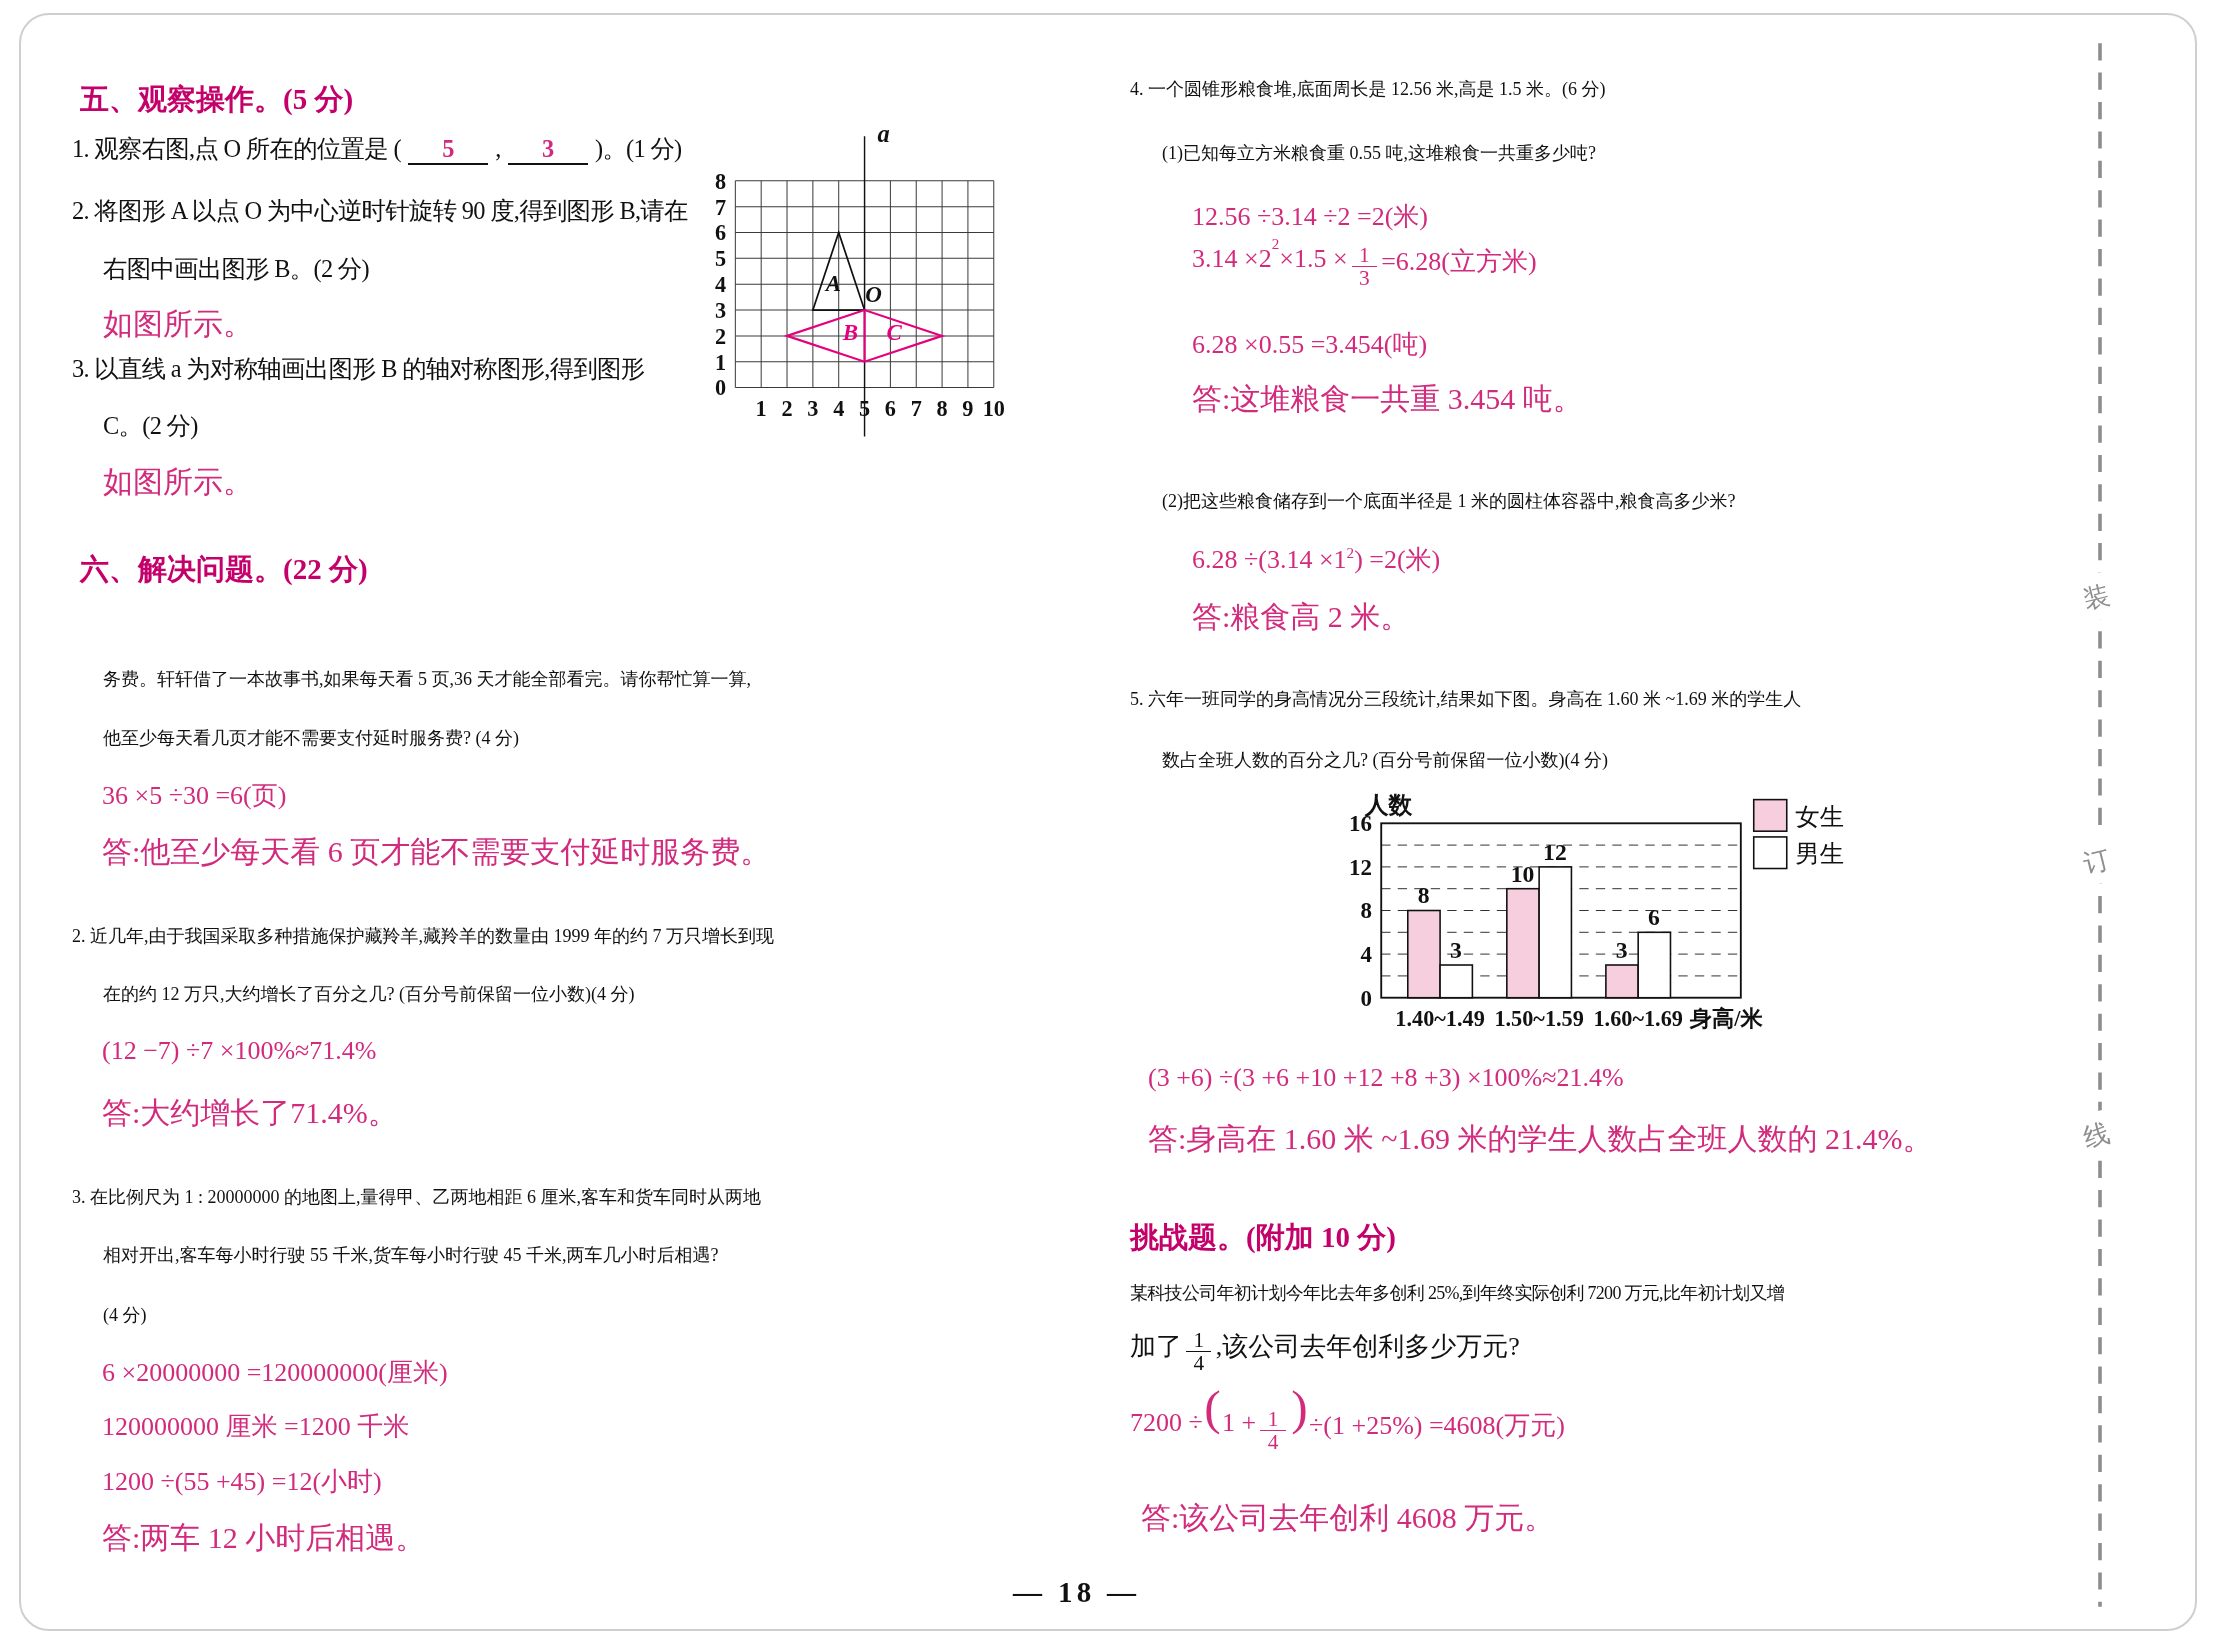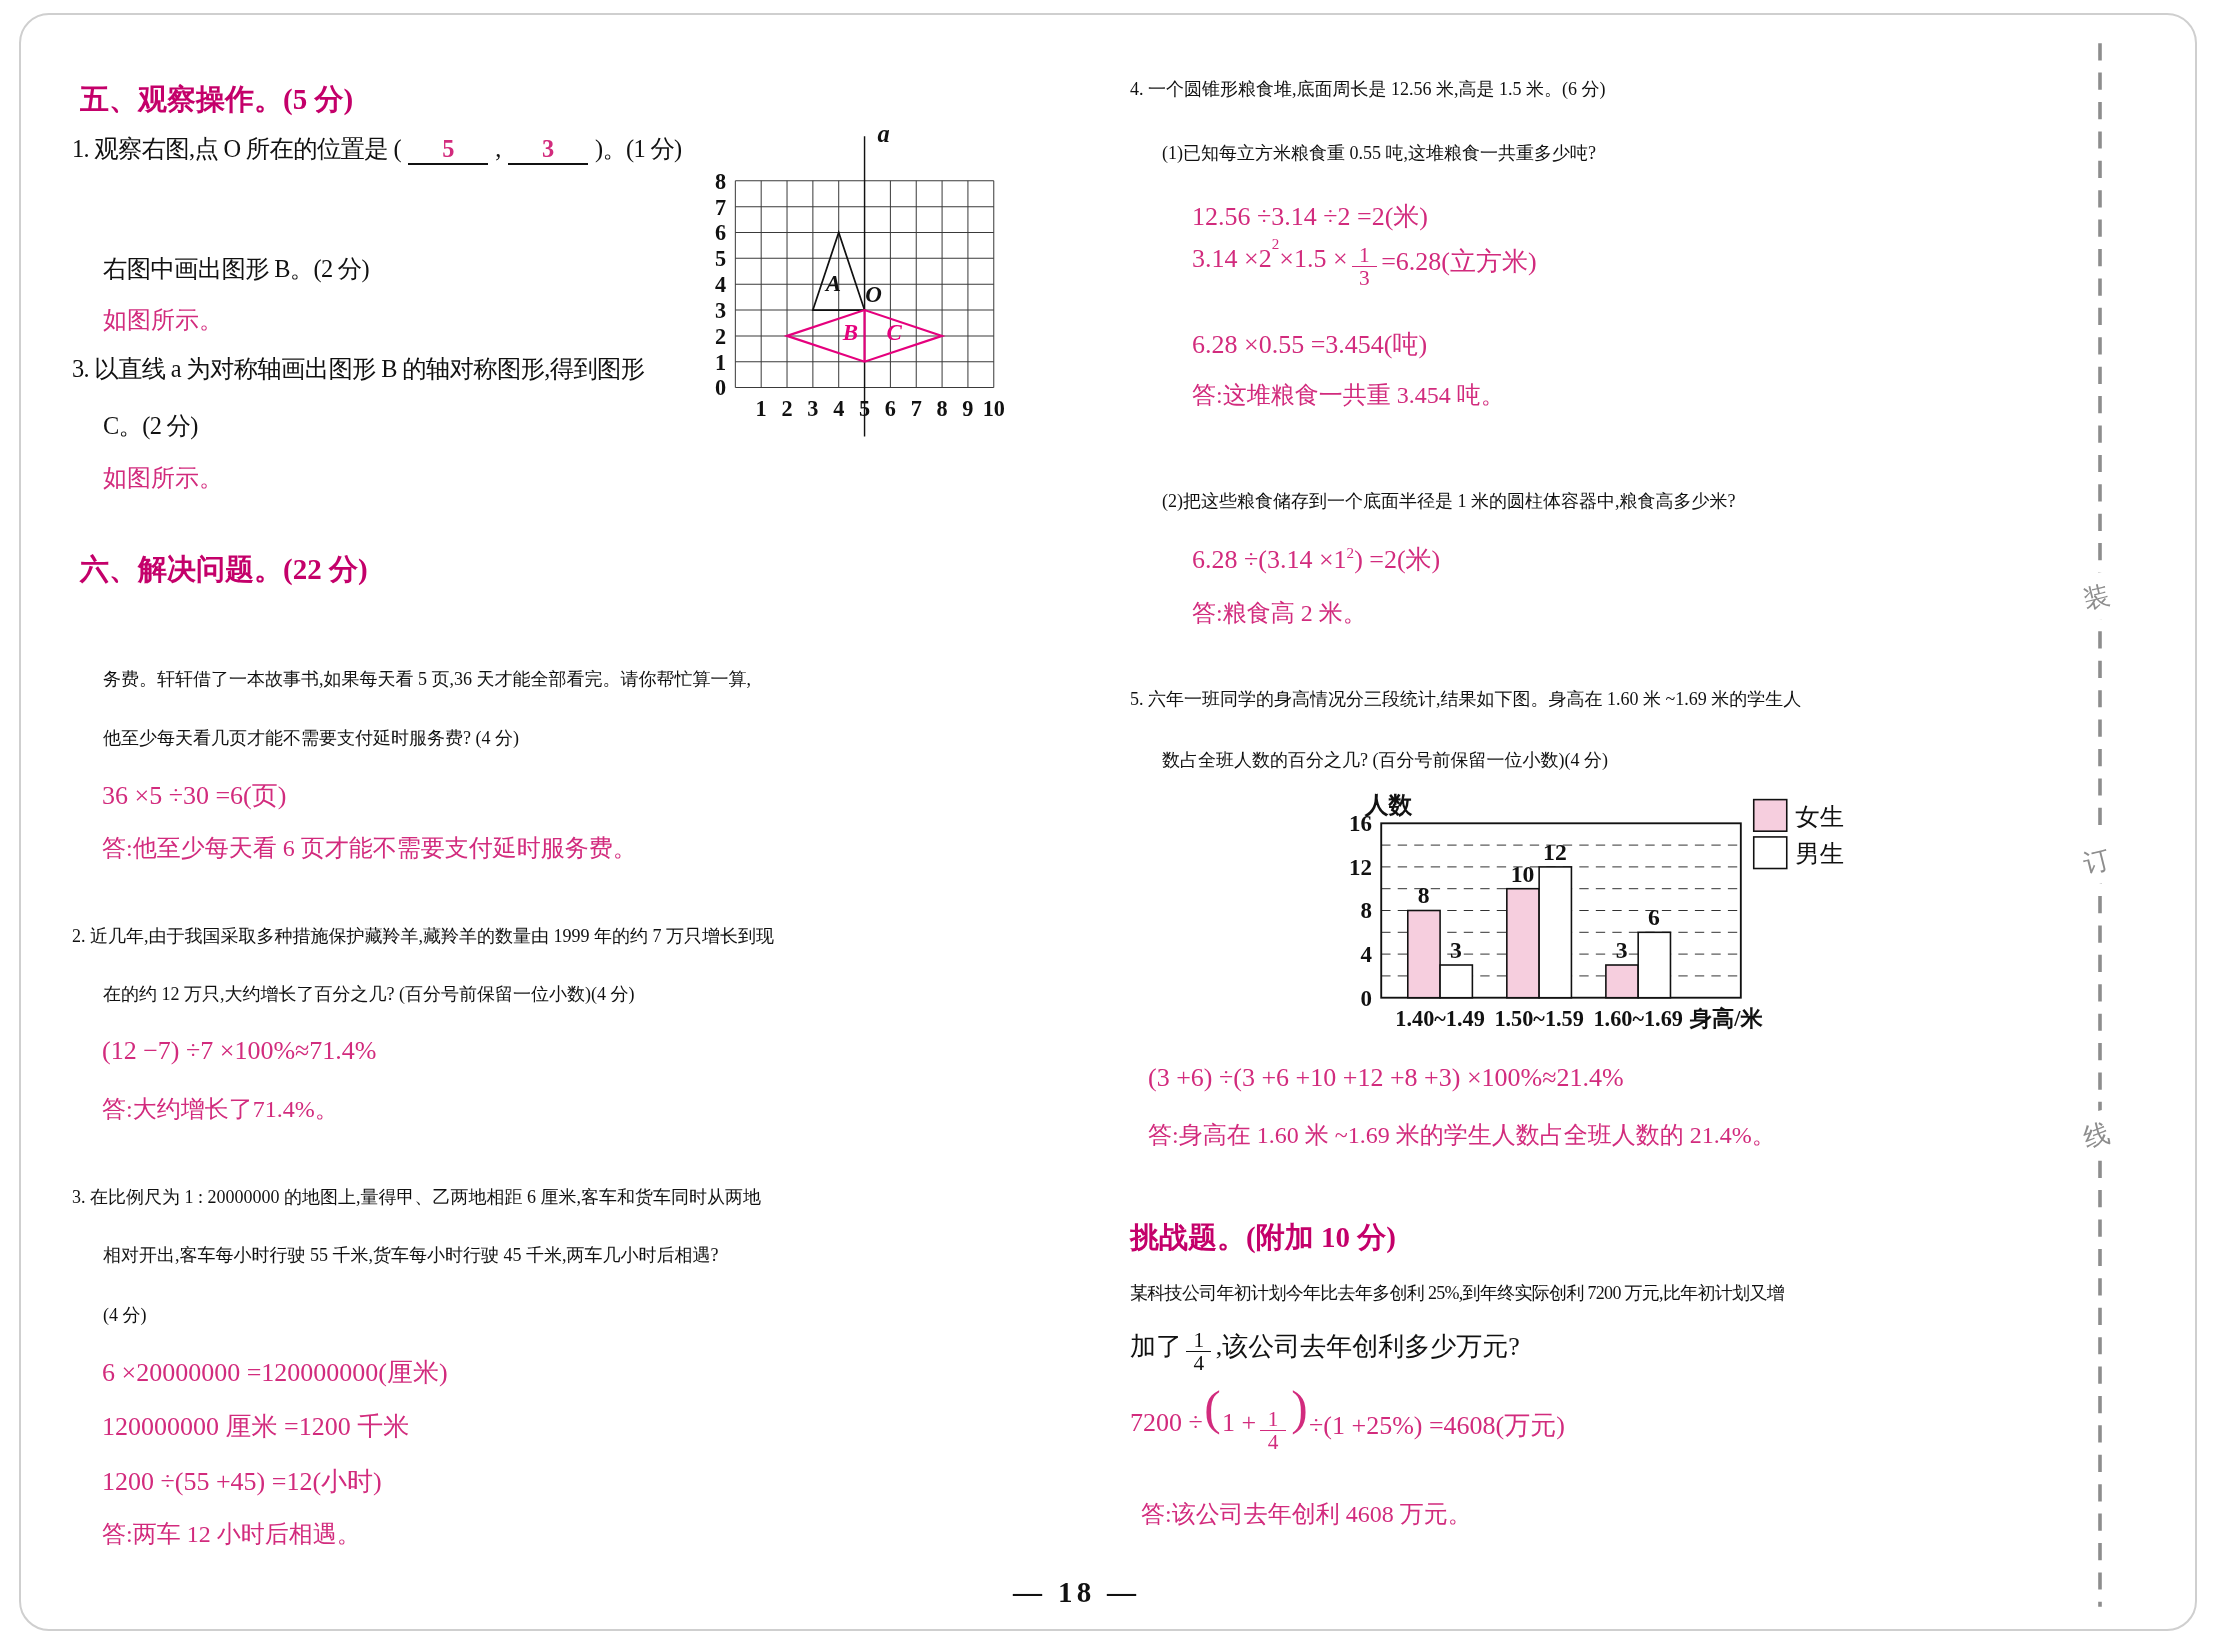--- a/index.html
+++ b/index.html
@@ -6,21 +6,21 @@
   .page{position:relative;width:2216px;height:1645px;background:#ffffff;overflow:hidden;
         font-family:"Liberation Serif","DejaVu Serif",serif;color:#111;}
   .page-border{position:absolute;left:18.7px;top:13px;right:18.7px;bottom:14.3px;
                border:2.2px solid #cfcfcf;border-radius:30px;pointer-events:none;}
   .abs{position:absolute;}
   .hdr{font-size:29px;font-weight:bold;color:#c4006a;white-space:nowrap;}
   .line{font-size:18px;white-space:nowrap;}
   .s5line{font-size:24.4px;letter-spacing:-0.7px;white-space:nowrap;}
   .tight{letter-spacing:-0.7px;}
   .formula{font-size:26px;color:#d22b7d;white-space:nowrap;}
-  .answer{font-size:24px;color:#d22b7d;white-space:nowrap;}
+  .answer{font-size:30px;color:#d22b7d;white-space:nowrap;}
   .fline{display:flex;align-items:flex-start;font-size:26px;color:#d22b7d;white-space:nowrap;}
   .fline.black{color:#111;}
   .blank{display:inline-block;min-width:80px;border-bottom:2.2px solid #111;text-align:center;
          margin:0 7.2px;color:#d22b7d;font-weight:bold;}
   .frac{display:inline-flex;flex-direction:column;align-items:center;line-height:1.05;
         font-size:0.82em;margin:0 4.3px;}
   .frac .fn{padding:0 7.2px;border-bottom:1.8px solid currentColor;}
   .frac .fd{padding:0 7.2px;}
   .bigp{font-size:1.9em;font-weight:300;line-height:0;margin:0 1.4px;}
   sup{font-size:0.58em;vertical-align:super;line-height:0;}
@@ -34,20 +34,21 @@
 
 <div class="page">
   <div class="page-border"></div>
 
   <div class="abs hdr" style="left:80px;top:80px">五、观察操作。(5 分)</div>
 
   <div class="abs s5line" style="left:72px;top:133px">
     <span>1. 观察右图,点 O 所在的位置是 (</span><span class="blank"><span>5</span></span><span>,</span><span class="blank"><span>3</span></span><span>)。(1 分)</span>
   </div>
 
+  <div class="abs s5line" style="left:72px;top:195px">2. 将图形 A 以点 O 为中心逆时针旋转 90 度,得到图形 B,请在</div>
   <div class="abs s5line" style="left:103px;top:253px">右图中画出图形 B。(2 分)</div>
   <div class="abs answer" style="left:103px;top:304px">如图所示。</div>
 
   <div class="abs s5line" style="left:72px;top:353px">3. 以直线 a 为对称轴画出图形 B 的轴对称图形,得到图形</div>
   <div class="abs s5line" style="left:103px;top:410px">C。(2 分)</div>
   <div class="abs answer" style="left:103px;top:462px">如图所示。</div>
 
   <svg id="gridsvg" class="abs" style="left:703px;top:99px" width="359" height="346" viewBox="0 0 500 482">
       <line x1="45" y1="402" x2="45" y2="114" stroke="#3a3a3a" stroke-width="1.4"></line>
       <line x1="81" y1="402" x2="81" y2="114" stroke="#3a3a3a" stroke-width="1.4"></line>

